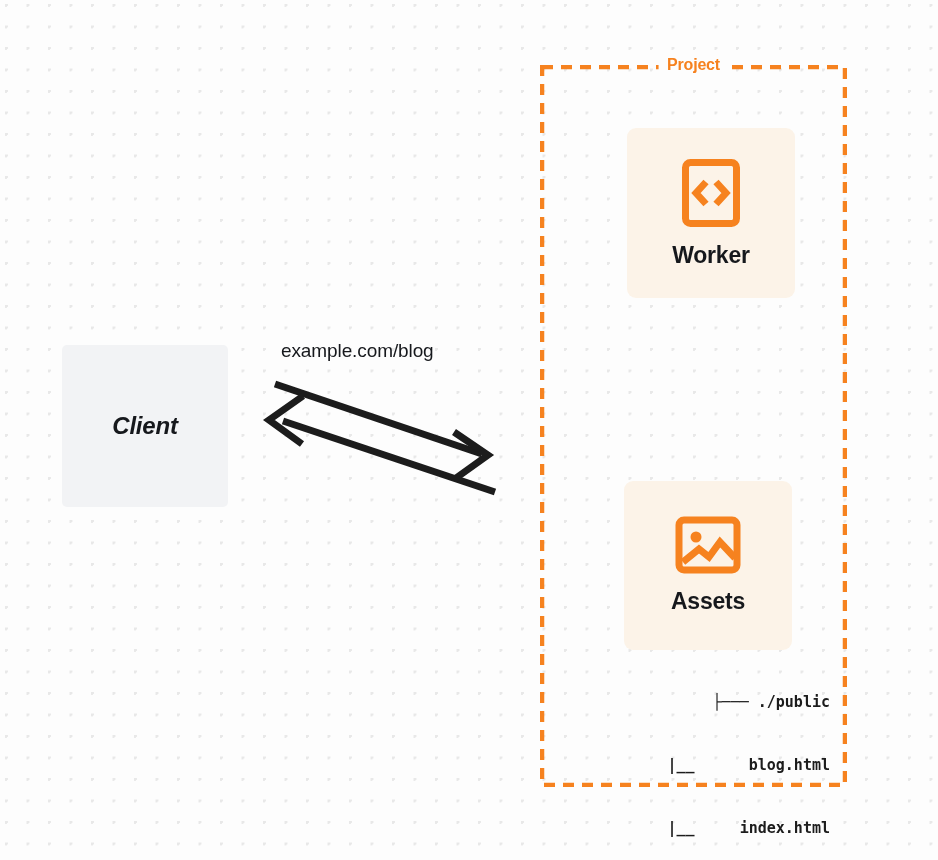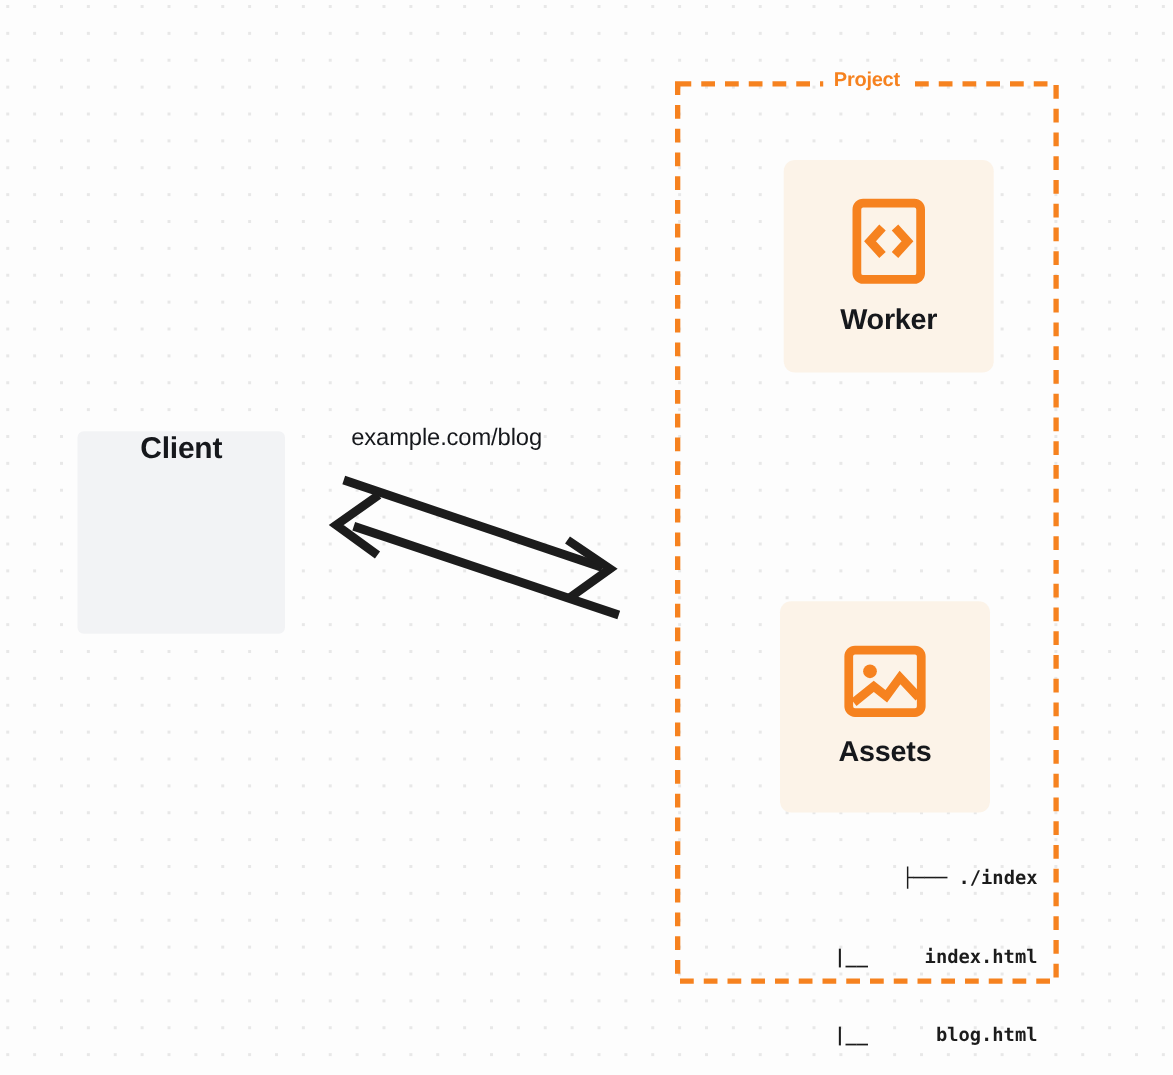--- a/index.html
+++ b/index.html
@@ -29,22 +29,23 @@
   
   .client-node {
     position: absolute;
     left: 62px;
     top: 345px;
     width: 166px;
     height: 162px;
     background-color: #f2f3f5;
     border-radius: 5px;
     display: flex;
-    align-items: flex-start;
+    align-items: center;
     justify-content: center;
+    font-style: italic;
   }
   .client-label {
     font-size: 24px;
     font-weight: bold;
     color: #16181c;
     letter-spacing: -0.2px;
   }
 
   
   .connector-svg {
@@ -208,20 +209,20 @@
         <svg width="66" height="58" viewBox="0 0 66 58">
           <rect x="4" y="4" width="58" height="50" rx="5" ry="5" fill="none" stroke="#f6821f" stroke-width="7"></rect>
           <circle cx="21" cy="21" r="5.5" fill="#f6821f"></circle>
           <polyline points="8,46 24,33 34,41 45,26 60,42" fill="none" stroke="#f6821f" stroke-width="7" stroke-linecap="butt" stroke-linejoin="miter"></polyline>
         </svg>
       </div>
       <span class="card-label">Assets</span>
     </div>
 
     <div class="file-tree">
-      <span class="tree-row">├─── ./index</span>
+      <span class="tree-row">├─── ./public</span>
+      <span class="tree-row">|__      blog.html</span>
       <span class="tree-row">|__     index.html</span>
-      <span class="tree-row">|__      blog.html</span>
       
     </div>
 
   </div>
 </div>
 
 </body></html>

